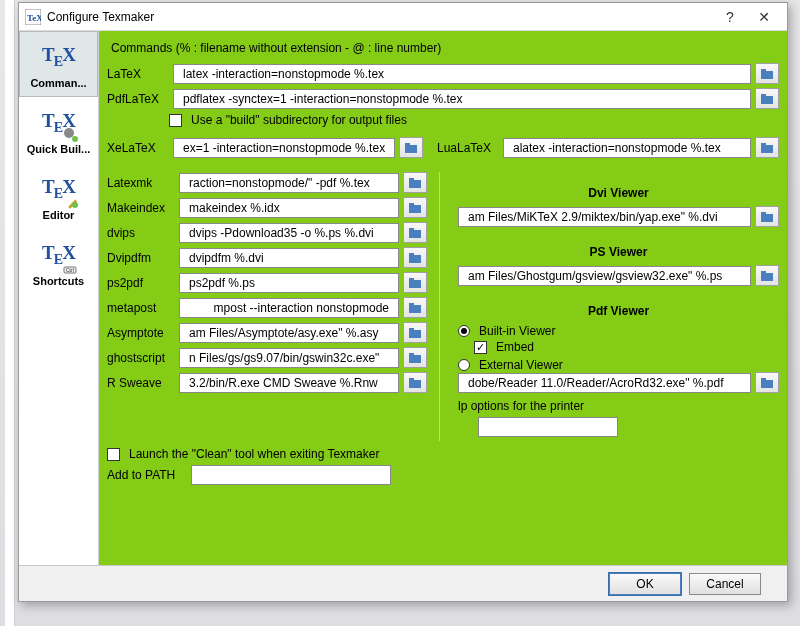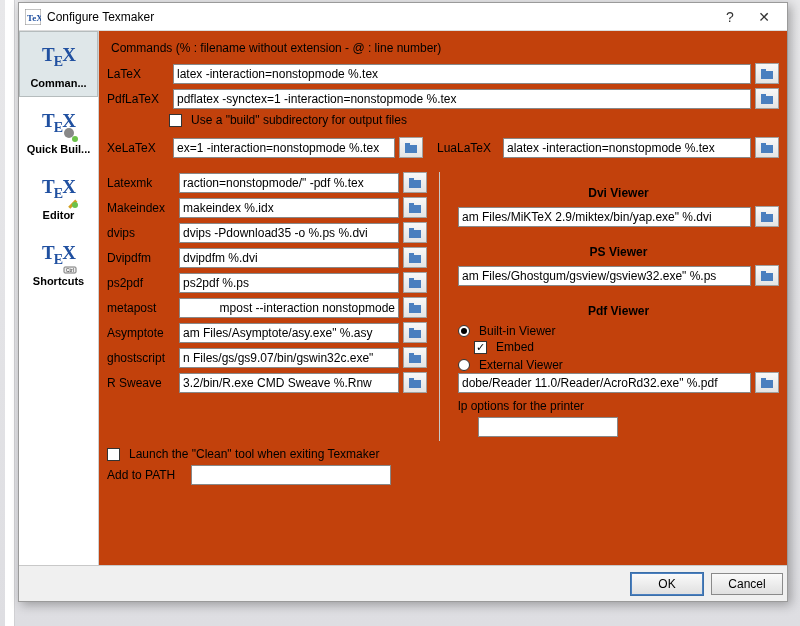--- a/index.html
+++ b/index.html
@@ -34,21 +34,21 @@
   font-size: 20px;
   font-weight: 600;
   letter-spacing: 0.5px;
 }
 .dialog {
   position: absolute;
   left: 18px;
   top: 2px;
   width: 770px;
   height: 600px;
-  background: #c2410c;
+  background: #84cc16;
   border: 1px solid #9a9a9a;
   box-shadow: 3px 3px 10px rgba(0,0,0,0.3);
   display: flex;
   flex-direction: column;
 }
 .titlebar {
   height: 28px;
   display: flex;
   align-items: center;
   padding: 0 6px;
@@ -136,21 +136,21 @@
 .label {
   font-size: 12px;
   color: #000;
 }
 .label.w64 { width: 62px; }
 .label.w68 { width: 68px; }
 input[type=text] {
   height: 20px;
   border: 1px solid #888;
   background: #fff;
-  padding: 0 3px;
+  padding: 0 9px;
   font-size: 12px;
   font-family: inherit;
 }
 .btn-browse {
   width: 24px; height: 21px;
   border: 1px solid #a0a0a0;
   background: linear-gradient(#f8f8f8,#e4e4e4);
   display: flex;
   align-items: center;
   justify-content: center;
@@ -208,21 +208,21 @@
   margin: 0 2px;
   align-self: stretch;
 }
 .footer {
   height: 36px;
   border-top: 1px solid #c8c8c8;
   display: flex;
   justify-content: flex-end;
   align-items: center;
   gap: 8px;
-  padding-right: 4px;
+  padding-right: 26px;
   background: #f0f0f0;
 }
 .pushbtn {
   min-width: 72px;
   height: 22px;
   border: 1px solid #8a8a8a;
   background: linear-gradient(#fafafa,#e0e0e0);
   font-size: 12px;
   display: flex;
   align-items: center;

